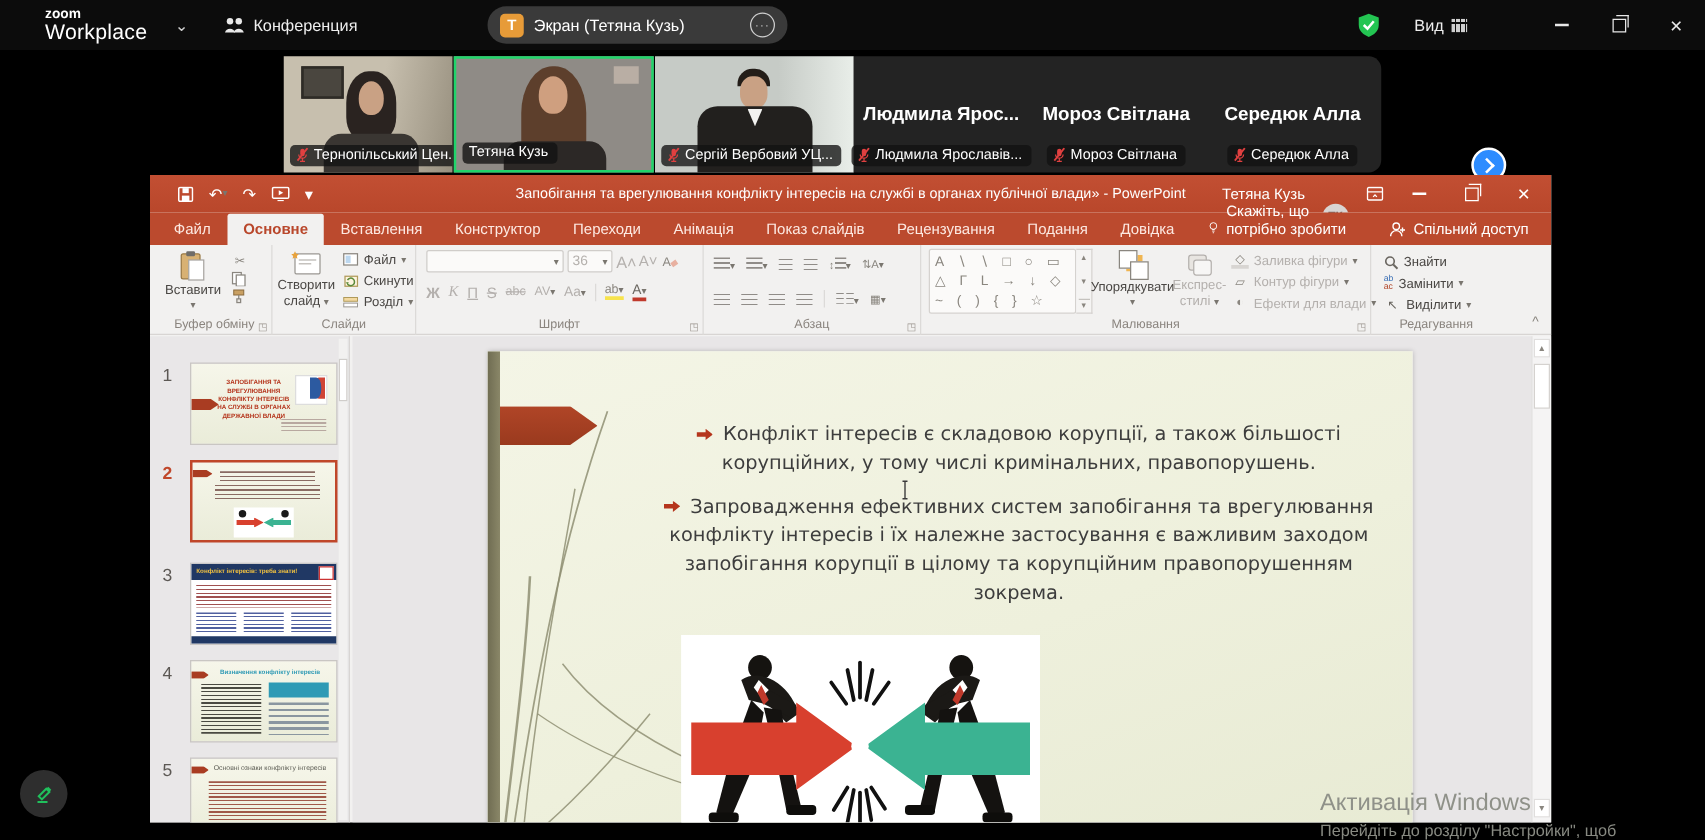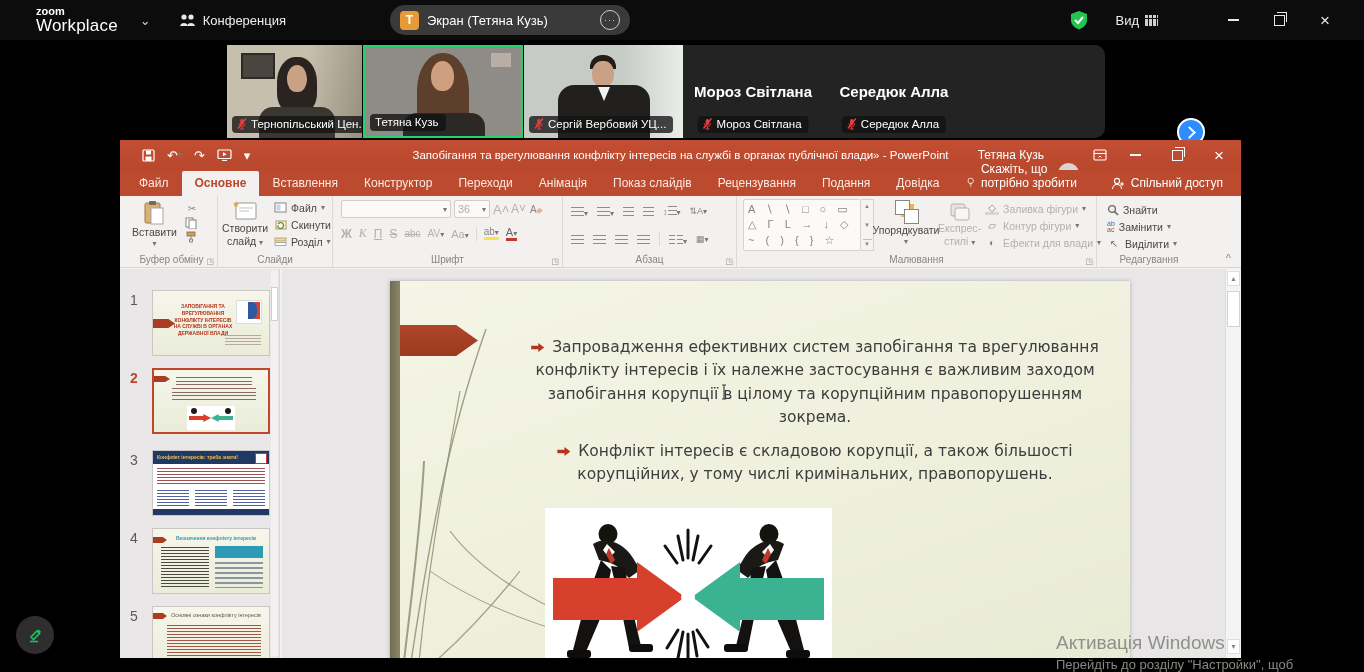--- a/index.html
+++ b/index.html
@@ -12,21 +12,21 @@
   .zlogo .lt{display:block;font-size:11px;font-weight:bold;}
   .zlogo .lb{display:block;font-size:17px;font-weight:normal;letter-spacing:.2px;}
   .top-chev{color:#cfcfcf;font-size:13px;margin:0 0 0 22px;cursor:default;}
   .meeting{margin-left:28px;color:#eee;font-size:13px;display:flex;align-items:center;gap:7px;}
   .pill{position:absolute;left:390px;top:5px;width:240px;height:30px;background:#3a3a3a;border-radius:16px;
         display:flex;align-items:center;gap:8px;padding:0 10px;color:#fff;font-size:13px;box-sizing:border-box;}
   .pill-av{width:19px;height:19px;border-radius:4px;background:#e79b38;color:#fff;font-size:12px;font-weight:bold;
            display:flex;align-items:center;justify-content:center;}
   .pill-more{margin-left:auto;width:18px;height:18px;border:1.4px solid #cfcfcf;border-radius:50%;
              color:#cfcfcf;font-size:9px;letter-spacing:1px;display:flex;align-items:center;justify-content:center;}
-  .top-right{position:absolute;right:16px;top:0;height:40px;display:flex;align-items:center;}
+  .top-right{position:absolute;right:0;top:0;height:40px;display:flex;align-items:center;}
   .view-btn{color:#eee;font-size:13px;display:flex;align-items:center;gap:6px;margin-right:52px;}
   .grid-ic{display:inline-block;width:13px;height:11px;
            background:linear-gradient(#cfcfcf 0 3px,transparent 3px 4px,#cfcfcf 4px 100%);
            -webkit-mask:repeating-linear-gradient(90deg,#000 0 3px,transparent 3px 4px);
            mask:repeating-linear-gradient(90deg,#000 0 3px,transparent 3px 4px);}
   .wctl{width:46px;height:40px;display:flex;align-items:center;justify-content:center;color:#e8e8e8;}
   .min-bar{width:11px;height:1.5px;background:#e8e8e8;}
   .restore-ic{width:9px;height:9px;border:1.2px solid #e8e8e8;position:relative;}
   .restore-ic:before{content:"";position:absolute;left:2px;top:-4px;width:9px;height:9px;border:1.2px solid #e8e8e8;border-bottom:none;border-left:none;}
   .close-x{font-size:17px;line-height:1;}
@@ -210,20 +210,31 @@
         <rect x="3.2" y="1" width="3.6" height="6" rx="1.8" fill="#e04040"></rect>
         <path d="M2,5.5 a3,3 0 0 0 6,0 M5,8.5 V11 M3,11 H7" stroke="#e04040" stroke-width="1" fill="none"></path>
         <line x1="1" y1="10.5" x2="9" y2="0.5" stroke="#e04040" stroke-width="1.4"></line>
       </svg>
       <span>Сергій Вербовий УЦ...</span>
     </div>
   </div>
 
   <div class="names-panel">
     <div class="nslot">
+      <div class="big">Людмила  Ярос...</div>
+      <div class="vlabel">
+        <svg width="10" height="12" viewBox="0 0 10 12">
+          <rect x="3.2" y="1" width="3.6" height="6" rx="1.8" fill="#e04040"></rect>
+          <path d="M2,5.5 a3,3 0 0 0 6,0 M5,8.5 V11 M3,11 H7" stroke="#e04040" stroke-width="1" fill="none"></path>
+          <line x1="1" y1="10.5" x2="9" y2="0.5" stroke="#e04040" stroke-width="1.4"></line>
+        </svg>
+        <span>Людмила Ярославів...</span>
+      </div>
+    </div>
+    <div class="nslot">
       <div class="big">Мороз Світлана</div>
       <div class="vlabel">
         <svg width="10" height="12" viewBox="0 0 10 12">
           <rect x="3.2" y="1" width="3.6" height="6" rx="1.8" fill="#e04040"></rect>
           <path d="M2,5.5 a3,3 0 0 0 6,0 M5,8.5 V11 M3,11 H7" stroke="#e04040" stroke-width="1" fill="none"></path>
           <line x1="1" y1="10.5" x2="9" y2="0.5" stroke="#e04040" stroke-width="1.4"></line>
         </svg>
         <span>Мороз Світлана</span>
       </div>
     </div>
@@ -586,22 +597,22 @@
           <path d="M34,180 C30,260 18,340 10,416" stroke-width="2"></path>
           <path d="M130,290 C90,340 45,385 4,412" stroke-width="1.2"></path>
           <path d="M60,250 C120,330 260,370 400,400" stroke-width="1.2"></path>
           <path d="M40,290 C140,360 300,385 470,402" stroke-width="1"></path>
         </g>
       </svg>
       <div class="olive-bar"></div>
       <div class="slide-arrow"></div>
 
       <div class="slide-text">
+        <div class="sbullet"><span class="bmark"></span><span>Конфлікт інтересів є складовою корупції, а також більшості корупційних, у тому числі кримінальних, правопорушень.</span></div>
         <div class="sbullet"><span class="bmark"></span><span>Запровадження ефективних систем запобігання та врегулювання конфлікту інтересів і їх належне застосування є важливим заходом запобігання корупції в цілому та корупційним правопорушенням зокрема.</span></div>
-        <div class="sbullet"><span class="bmark"></span><span>Конфлікт інтересів є складовою корупції, а також більшості корупційних, у тому числі кримінальних, правопорушень.</span></div>
       </div>
 
       <svg class="ibeam" width="8" height="16" viewBox="0 0 8 16">
         <path d="M2,1 H6 M4,1 V15 M2,15 H6" stroke="#3a3a3a" stroke-width="1.1" fill="none"></path>
       </svg>
 
       <svg class="conflict-img" viewBox="0 0 287 165">
         <rect x="0" y="0" width="287" height="165" fill="#fff"></rect>
         <g id="man">
           <ellipse cx="63" cy="26" rx="9.5" ry="10" fill="#151310"></ellipse>

